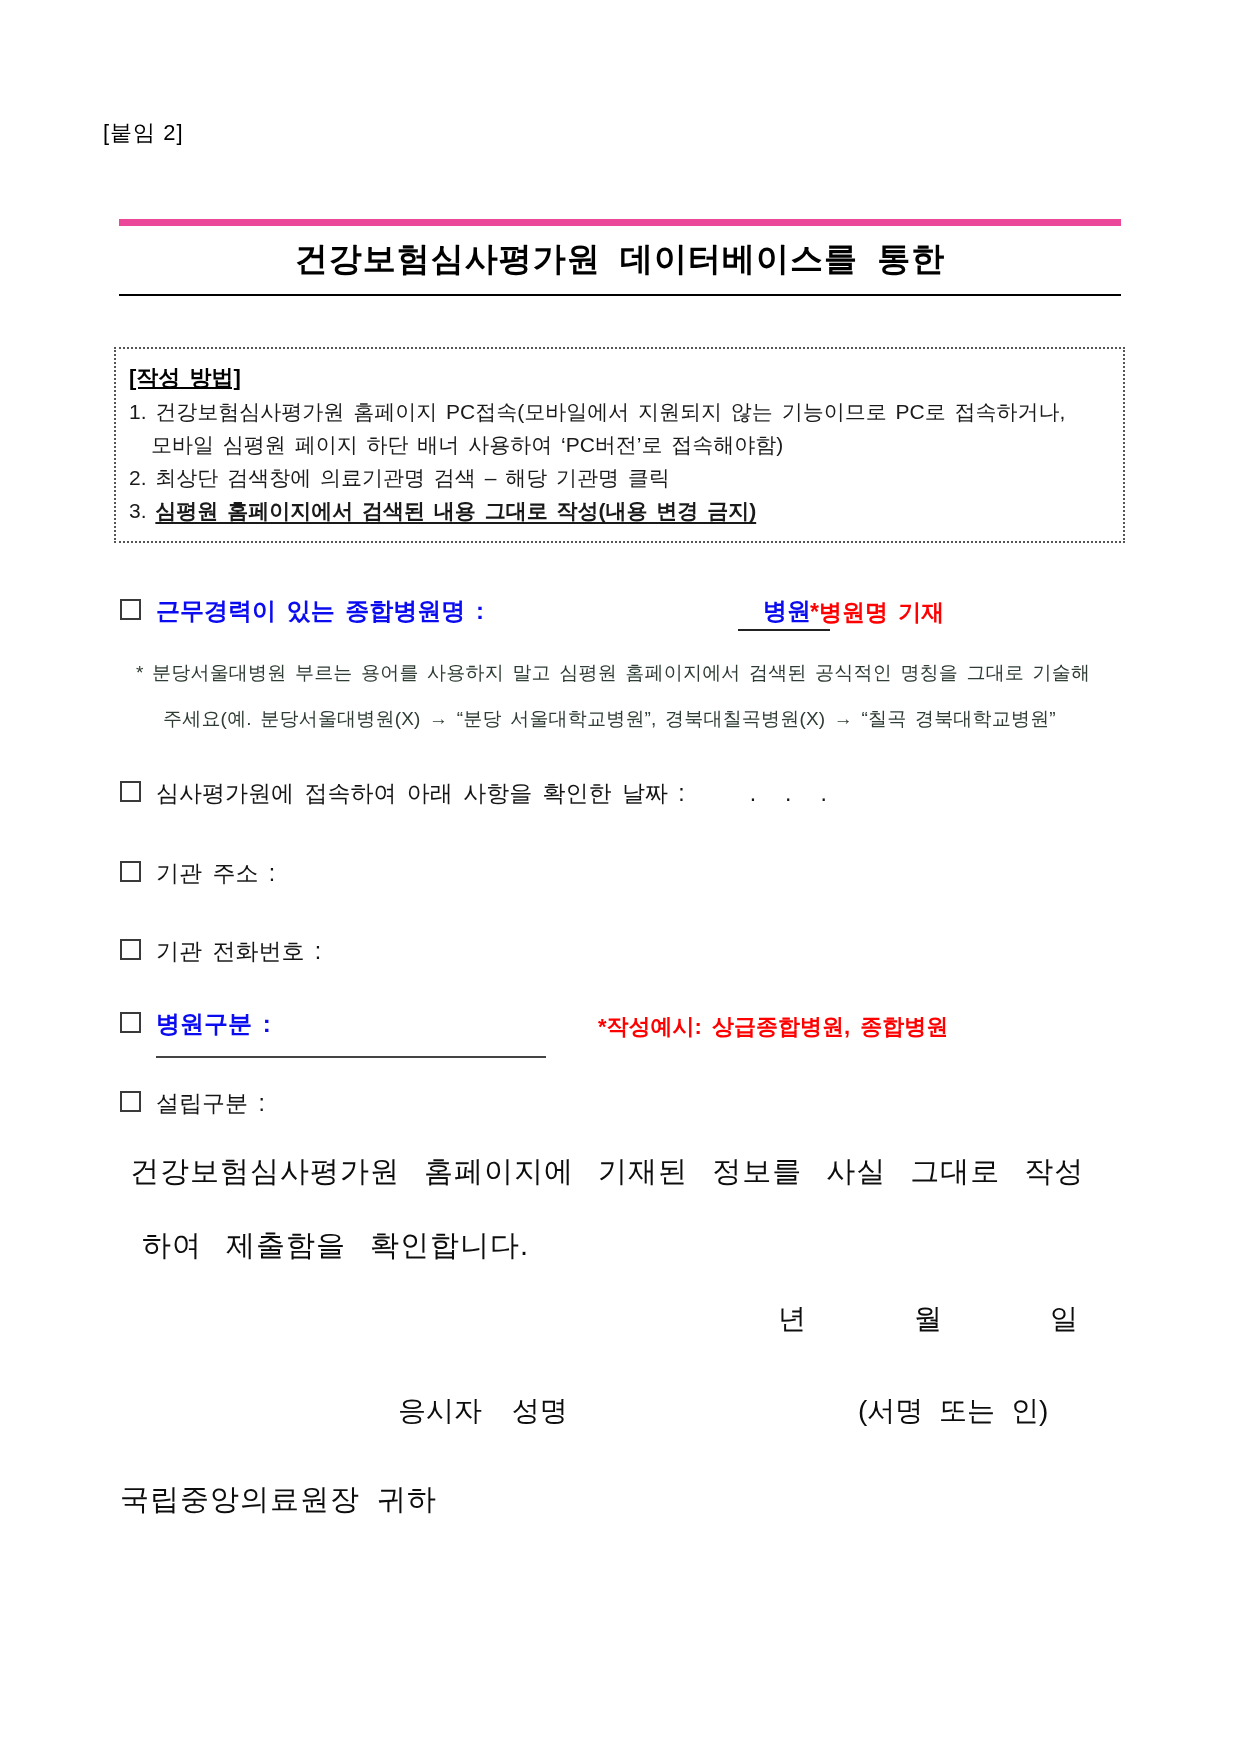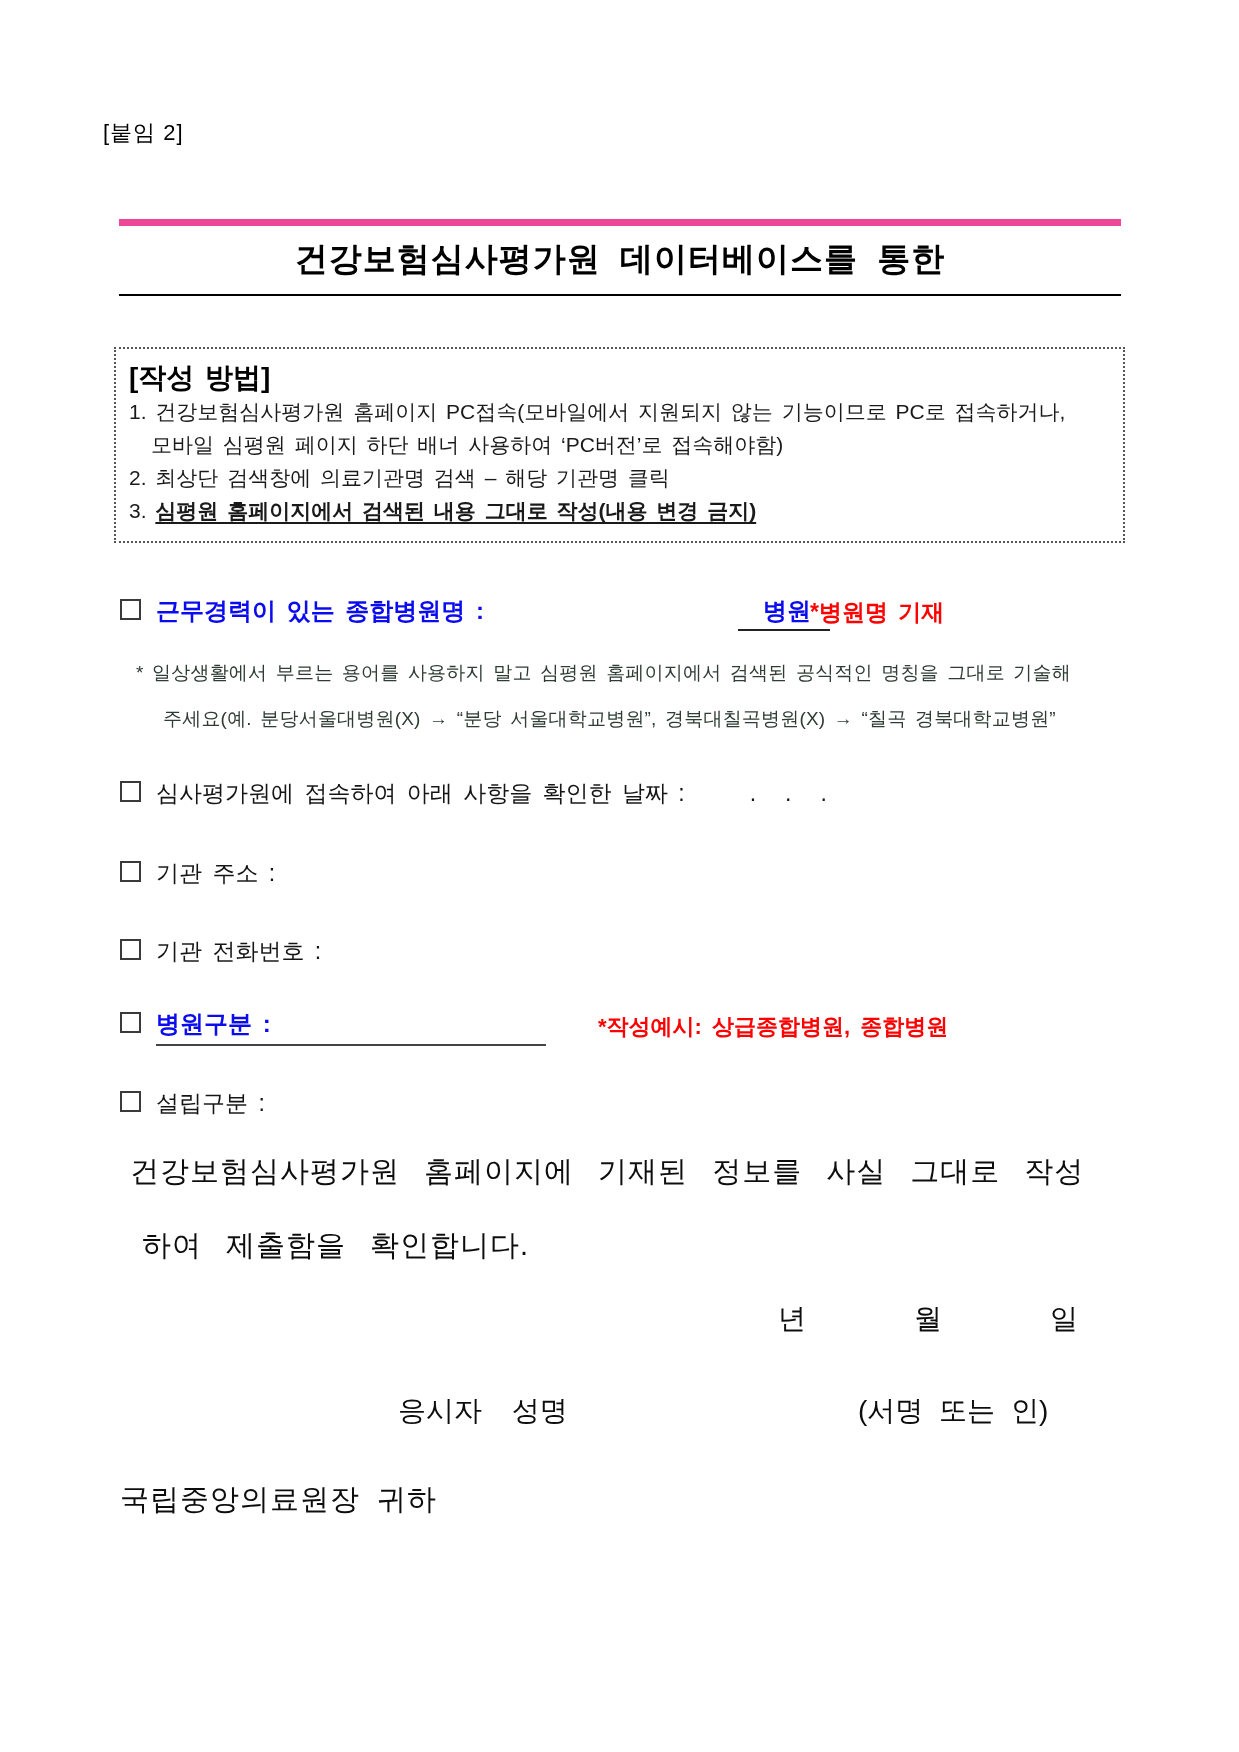--- a/index.html
+++ b/index.html
@@ -24,42 +24,42 @@
   .titleline{
     font-size:33px;font-weight:900;letter-spacing:1px;word-spacing:9px;
     line-height:50px;color:#000;
   }
   .instrbox{
     left:114px;top:347px;width:981px;
     border:2px dotted #555;
     padding:12px 13px 14px 13px;
     background:#fff;
   }
-  .ih{font-size:28px;font-weight:bold;line-height:34px;word-spacing:3px;color:#000;}
+  .ih{font-size:22px;font-weight:bold;line-height:34px;word-spacing:3px;color:#000;text-decoration:underline;}
   .il{font-size:21px;line-height:33px;word-spacing:3px;color:#1a1a1a;}
   .il.indent{padding-left:22px;}
   .bold-underline{font-weight:bold;text-decoration:underline;text-underline-offset:4px;}
   .fieldrow{left:120px;width:1050px;font-size:23px;color:#151515;word-spacing:4px;white-space:nowrap;}
   .cb{
     display:inline-block;width:17px;height:17px;
     border:2px solid #3a3a3a;background:#fff;
     vertical-align:-1px;margin-right:15px;
   }
   .blue{color:var(--blue);font-weight:bold;}
   .red{color:var(--red);font-weight:bold;}
   .bluerow{font-size:24px;}
   .hosp-underline{
     display:inline-block;min-width:78px;
     border-bottom:2px solid #222;
     padding:0 4px 2px 10px;text-align:center;
   }
   .type-underline{
     display:inline-block;width:390px;
     border-bottom:2px solid #444;
-    padding-bottom:4px;
+    padding-bottom:16px;
   }
   .note{font-size:19px;color:var(--note);word-spacing:3px;letter-spacing:.2px;white-space:nowrap;}
   .decl{font-size:29px;color:#0d0d0d;word-spacing:15px;letter-spacing:1px;white-space:nowrap;}
   .bigrow{font-size:28px;color:#0d0d0d;word-spacing:8px;white-space:nowrap;}
   .daterow{display:flex;gap:108px;font-size:28px;color:#0d0d0d;}
   .footer{font-size:29px;color:#0d0d0d;letter-spacing:1px;word-spacing:8px;}
 </style>
 </head>
 <body>
 
@@ -79,21 +79,21 @@
     <div class="il">
       <span>3.</span>
       <span class="bold-underline">심평원 홈페이지에서 검색된 내용 그대로 작성(내용 변경 금지)</span>
     </div>
   </div>
 
   <div class="abs fieldrow bluerow" style="top:595px;">
     <span class="cb"></span><span class="blue">근무경력이 있는 종합병원명 :</span><span class="abs hosp-underline" style="left:618px;top:0;"><span class="blue">병원</span></span><span class="abs red" style="left:690px;top:2px;font-size:23px;">*병원명 기재</span>
   </div>
 
-  <div class="abs note" style="left:136px;top:660px;">* 일상생활에서 부르는 용어를 사용하지 말고 심평원 홈페이지에서 검색된 공식적인 명칭을 그대로 기술해</div>
+  <div class="abs note" style="left:136px;top:660px;">* 분당서울대병원 부르는 용어를 사용하지 말고 심평원 홈페이지에서 검색된 공식적인 명칭을 그대로 기술해</div>
   <div class="abs note" style="left:163px;top:706px;">주세요(예. 분당서울대병원(X) → “분당 서울대학교병원”, 경북대칠곡병원(X) → “칠곡 경북대학교병원”</div>
 
   <div class="abs fieldrow" style="top:778px;">
     <span class="cb"></span><span>심사평가원에 접속하여 아래 사항을 확인한 날짜 :</span><span style="margin-left:40px;letter-spacing:2px;"> .  .  .</span>
   </div>
 
   <div class="abs fieldrow" style="top:858px;">
     <span class="cb"></span><span>기관 주소 :</span>
   </div>
 

